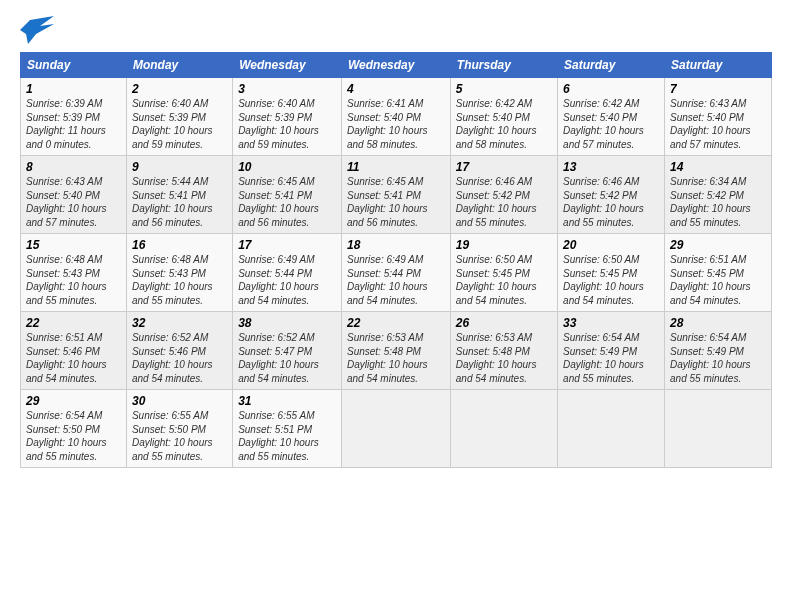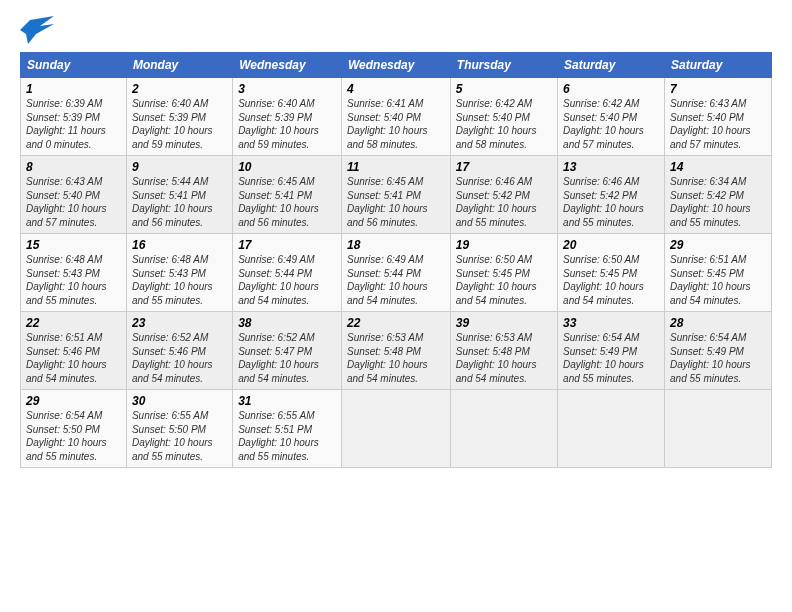--- a/index.html
+++ b/index.html
@@ -276,42 +276,42 @@
         </tr>
         <tr>
           <td>
             <span class="day-num">22</span>
             <div class="day-info" style="white-space: pre-line;">Sunrise: 6:51 AM
 Sunset: 5:46 PM
 Daylight: 10 hours
 and 54 minutes.</div>
           </td>
           <td>
-            <span class="day-num">23</span>
+            <span class="day-num">32</span>
             <div class="day-info" style="white-space: pre-line;">Sunrise: 6:52 AM
 Sunset: 5:46 PM
 Daylight: 10 hours
 and 54 minutes.</div>
           </td>
           <td>
             <span class="day-num">38</span>
             <div class="day-info" style="white-space: pre-line;">Sunrise: 6:52 AM
 Sunset: 5:47 PM
 Daylight: 10 hours
 and 54 minutes.</div>
           </td>
           <td>
             <span class="day-num">22</span>
             <div class="day-info" style="white-space: pre-line;">Sunrise: 6:53 AM
 Sunset: 5:48 PM
 Daylight: 10 hours
 and 54 minutes.</div>
           </td>
           <td>
-            <span class="day-num">39</span>
+            <span class="day-num">26</span>
             <div class="day-info" style="white-space: pre-line;">Sunrise: 6:53 AM
 Sunset: 5:48 PM
 Daylight: 10 hours
 and 54 minutes.</div>
           </td>
           <td>
             <span class="day-num">33</span>
             <div class="day-info" style="white-space: pre-line;">Sunrise: 6:54 AM
 Sunset: 5:49 PM
 Daylight: 10 hours

